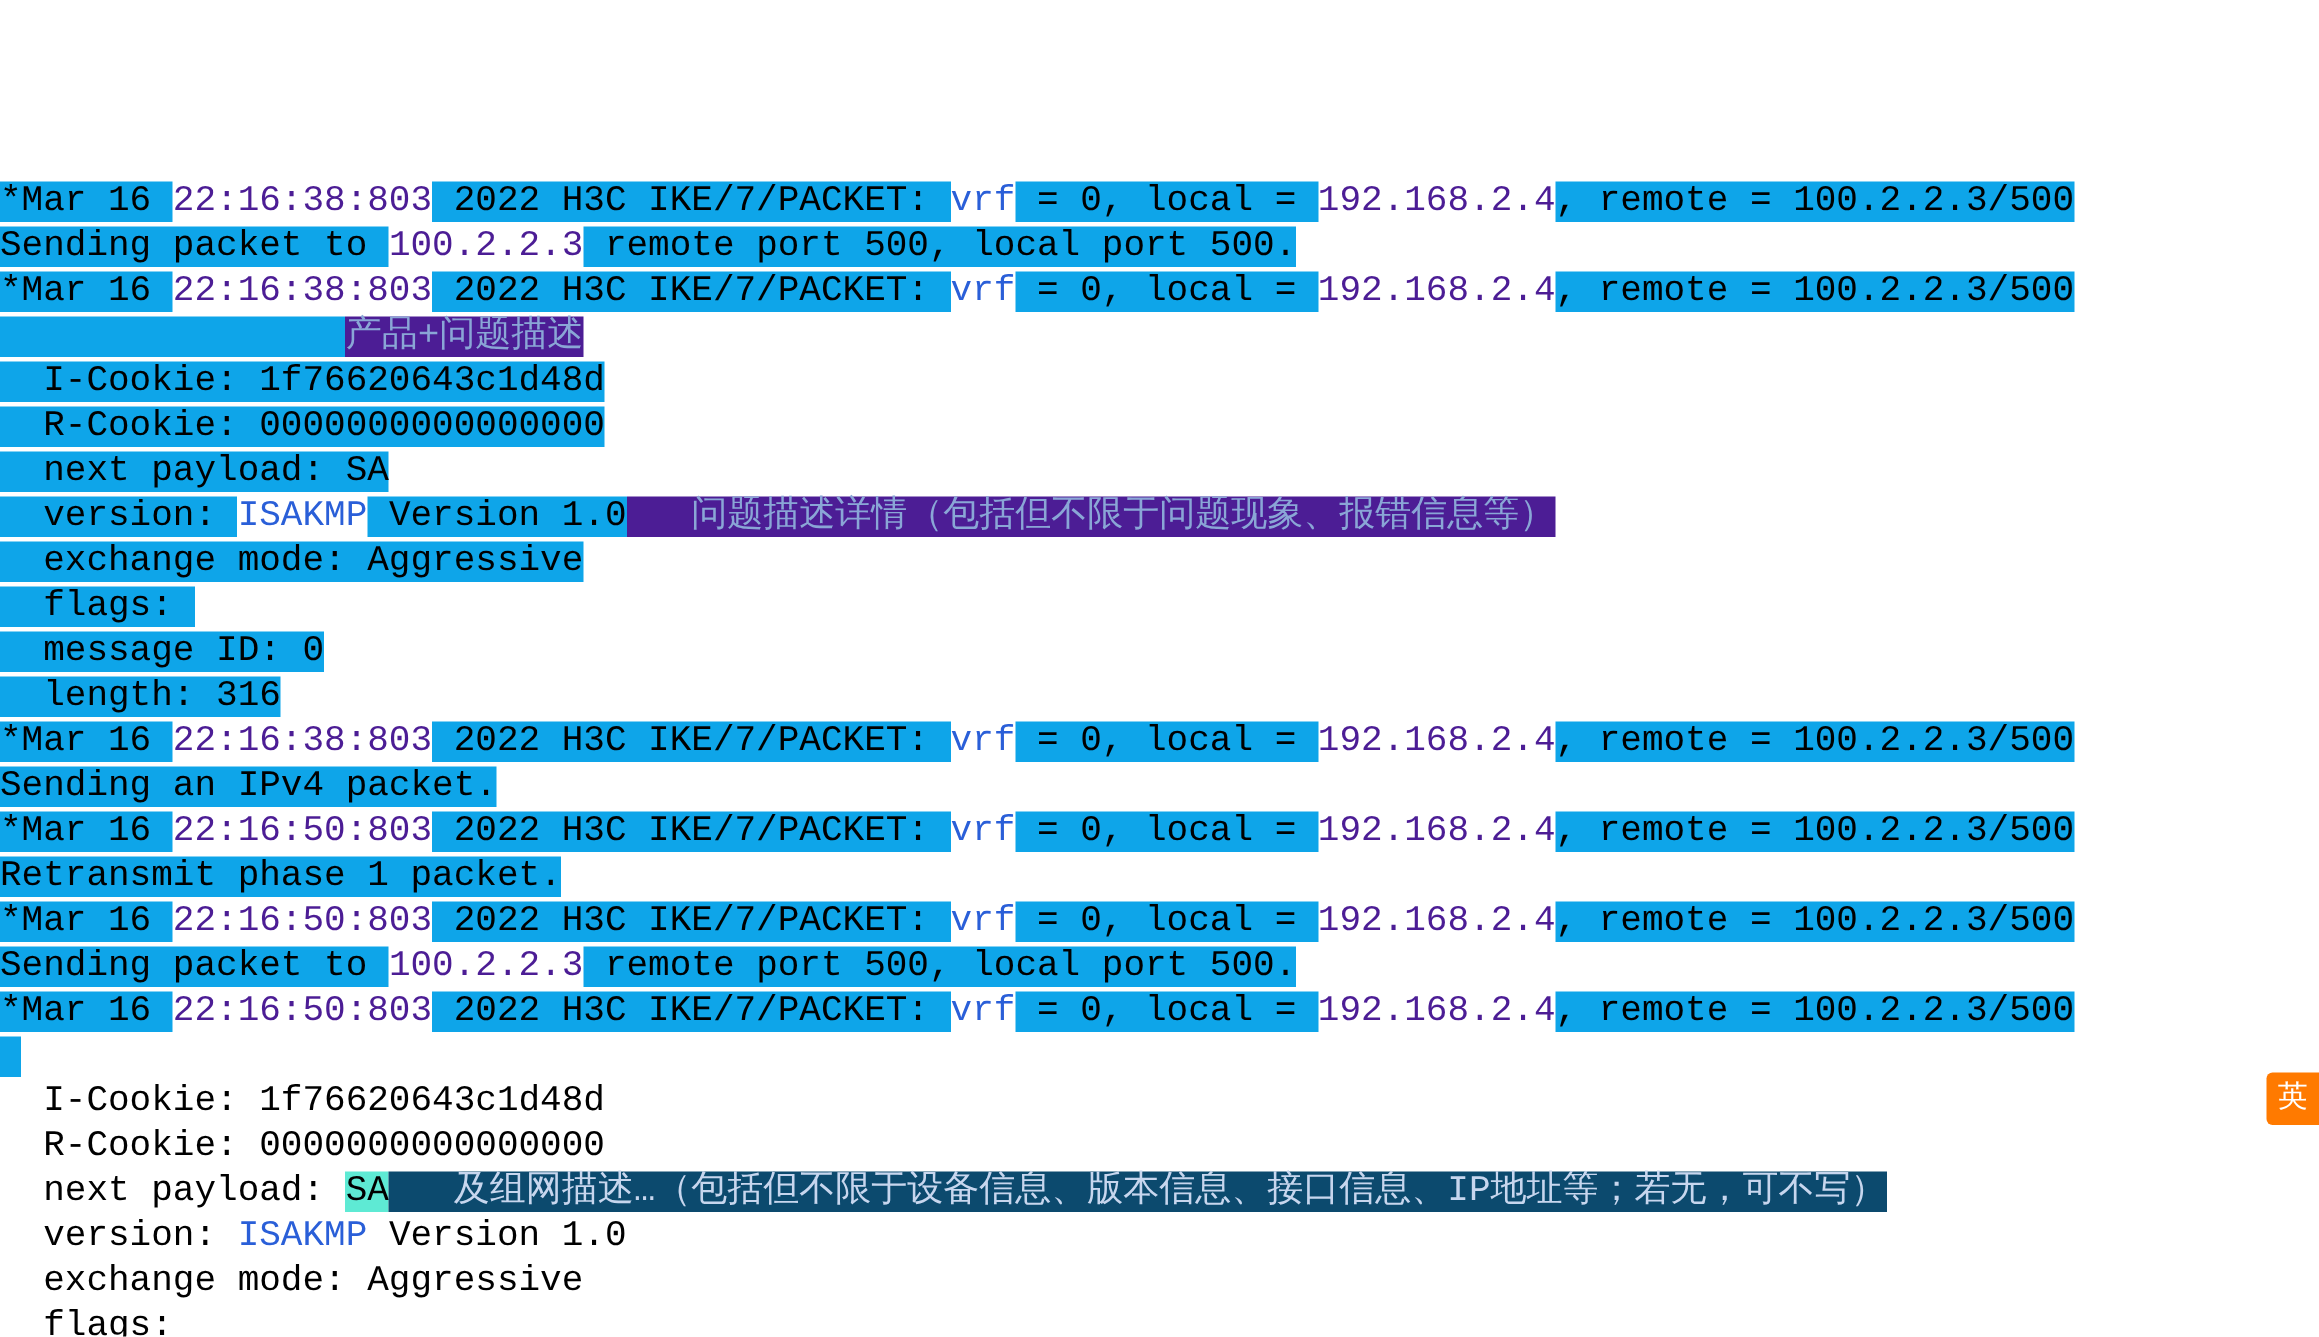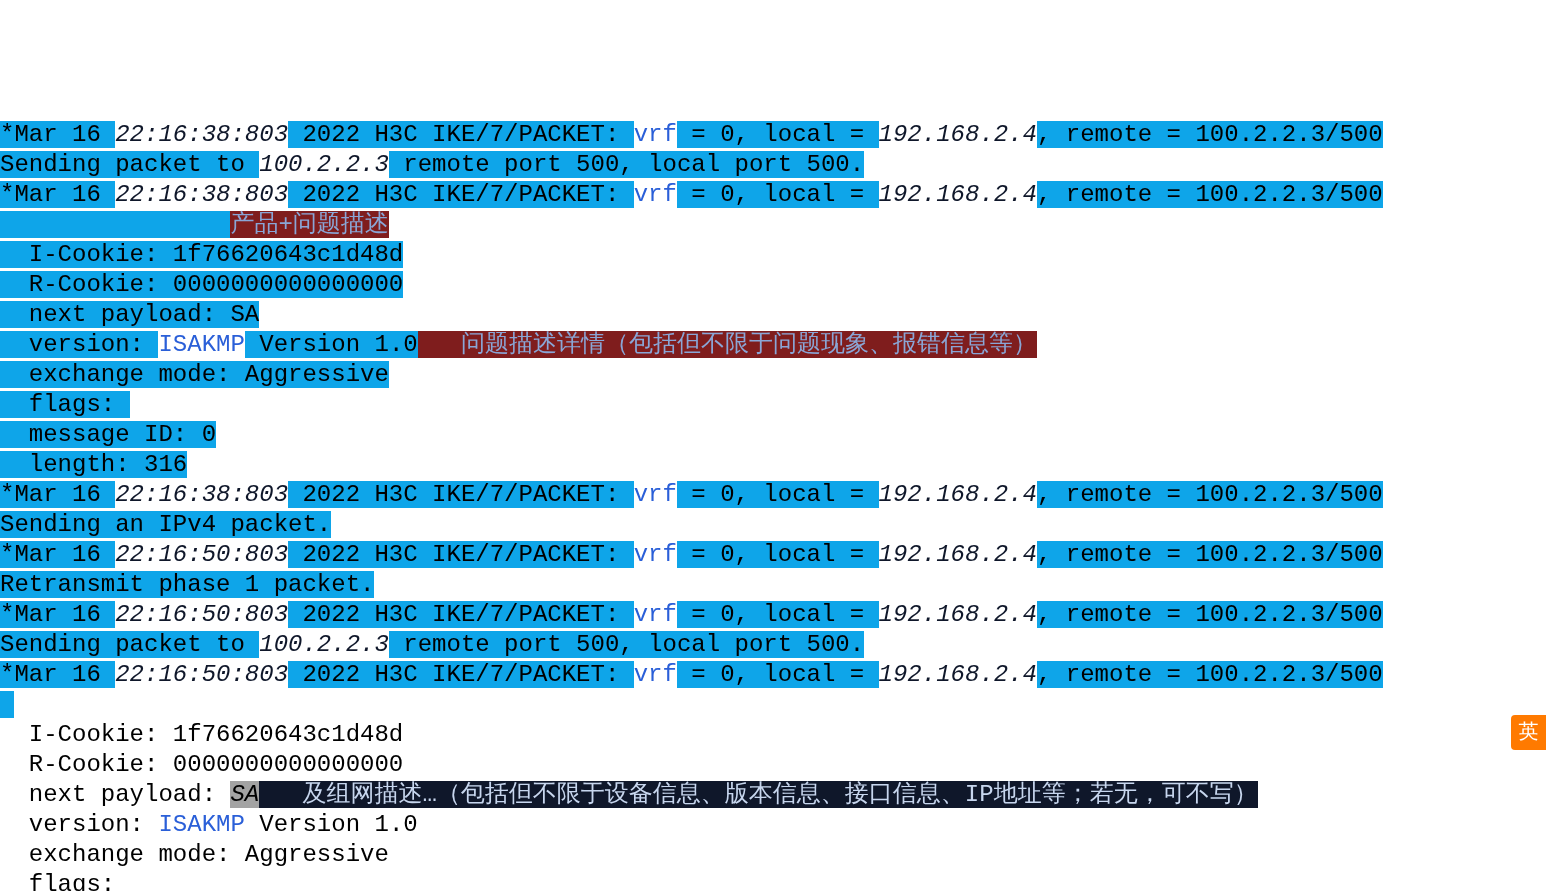--- a/index.html
+++ b/index.html
@@ -1,23 +1,23 @@
 <!DOCTYPE html>
 <html><head>
 <meta charset="utf-8">
 <style>
   html,body{margin:0;padding:0;background:#fff;color:#000;}
   body{font-family:Consolas,"Courier New",monospace;font-size:24px;line-height:1.25;white-space:pre;overflow:hidden;width:1546px;height:891px;position:relative;}
-  .t-orange{color:#0f172a;font-style:italic;}
+  .t-orange{color:#4c1d95;}
   .t-blue{color:#2a5fd8;margin-top:18px;}
   .hl{background:#0ea5e9;}
-  .hl-light{background:#a3a3a3;font-style:italic;}
+  .hl-light{background:#5eead4;}
   .plain{background:#fff;}
-  .ghost-sel{background:#7f1d1d;color:#8aa6d6;}
-  .ghost-sel-lt{background:#0f172a;color:#c7d6ee;margin-top:44px;}
+  .ghost-sel{background:#4c1d95;color:#8aa6d6;}
+  .ghost-sel-lt{background:#0c4a6e;color:#c7d6ee;margin-top:44px;}
   #log{position:relative;z-index:1;}
   .sog-btn{position:absolute;right:0;top:715px;width:35px;height:35px;background:#ff7a00;color:#fff;font-size:20px;display:flex;align-items:center;justify-content:center;border-radius:4px 0 0 4px;z-index:5;}
 </style>
 </head>
 <body>
 
 
 
 <div id="log"><div><span class="hl">*Mar 16 </span><span class="t-orange">22:16:38:803</span><span class="hl"> 2022 H3C IKE/7/PACKET: </span><span class="t-blue">vrf</span><span class="hl"> = 0, local = </span><span class="t-orange">192.168.2.4</span><span class="hl">, remote = 100.2.2.3/500</span></div><div><span class="hl">Sending packet to </span><span class="t-orange">100.2.2.3</span><span class="hl"> remote port 500, local port 500.</span></div><div><span class="hl">*Mar 16 </span><span class="t-orange">22:16:38:803</span><span class="hl"> 2022 H3C IKE/7/PACKET: </span><span class="t-blue">vrf</span><span class="hl"> = 0, local = </span><span class="t-orange">192.168.2.4</span><span class="hl">, remote = 100.2.2.3/500</span></div><div><span class="hl">                </span><span class="ghost-sel">产品+问题描述</span></div><div><span class="hl">  I-Cookie: 1f76620643c1d48d</span></div><div><span class="hl">  R-Cookie: 0000000000000000</span></div><div><span class="hl">  next payload: SA</span></div><div><span class="hl">  version: </span><span class="t-blue">ISAKMP</span><span class="hl"> Version 1.0</span><span class="ghost-sel">   问题描述详情（包括但不限于问题现象、报错信息等）</span></div><div><span class="hl">  exchange mode: Aggressive</span></div><div><span class="hl">  flags: </span><span class="ghost-sel"></span></div><div><span class="hl">  message ID: 0</span></div><div><span class="hl">  length: 316</span></div><div><span class="hl">*Mar 16 </span><span class="t-orange">22:16:38:803</span><span class="hl"> 2022 H3C IKE/7/PACKET: </span><span class="t-blue">vrf</span><span class="hl"> = 0, local = </span><span class="t-orange">192.168.2.4</span><span class="hl">, remote = 100.2.2.3/500</span></div><div><span class="hl">Sending an IPv4 packet.</span></div><div><span class="hl">*Mar 16 </span><span class="t-orange">22:16:50:803</span><span class="hl"> 2022 H3C IKE/7/PACKET: </span><span class="t-blue">vrf</span><span class="hl"> = 0, local = </span><span class="t-orange">192.168.2.4</span><span class="hl">, remote = 100.2.2.3/500</span></div><div><span class="hl">Retransmit phase 1 packet.</span></div><div><span class="hl">*Mar 16 </span><span class="t-orange">22:16:50:803</span><span class="hl"> 2022 H3C IKE/7/PACKET: </span><span class="t-blue">vrf</span><span class="hl"> = 0, local = </span><span class="t-orange">192.168.2.4</span><span class="hl">, remote = 100.2.2.3/500</span></div><div><span class="hl">Sending packet to </span><span class="t-orange">100.2.2.3</span><span class="hl"> remote port 500, local port 500.</span></div><div><span class="hl">*Mar 16 </span><span class="t-orange">22:16:50:803</span><span class="hl"> 2022 H3C IKE/7/PACKET: </span><span class="t-blue">vrf</span><span class="hl"> = 0, local = </span><span class="t-orange">192.168.2.4</span><span class="hl">, remote = 100.2.2.3/500</span></div><div><span class="hl"> </span></div><div><span class="plain">  I-Cookie: 1f76620643c1d48d</span></div><div><span class="plain">  R-Cookie: 0000000000000000</span></div><div><span class="plain">  next payload: </span><span class="hl-light">SA</span><span class="ghost-sel-lt">   及组网描述…（包括但不限于设备信息、版本信息、接口信息、IP地址等；若无，可不写）</span></div><div><span class="plain">  version: </span><span class="t-blue">ISAKMP</span><span class="plain"> Version 1.0</span></div><div><span class="plain">  exchange mode: Aggressive</span></div><div><span class="plain">  flags: </span></div></div>
 

